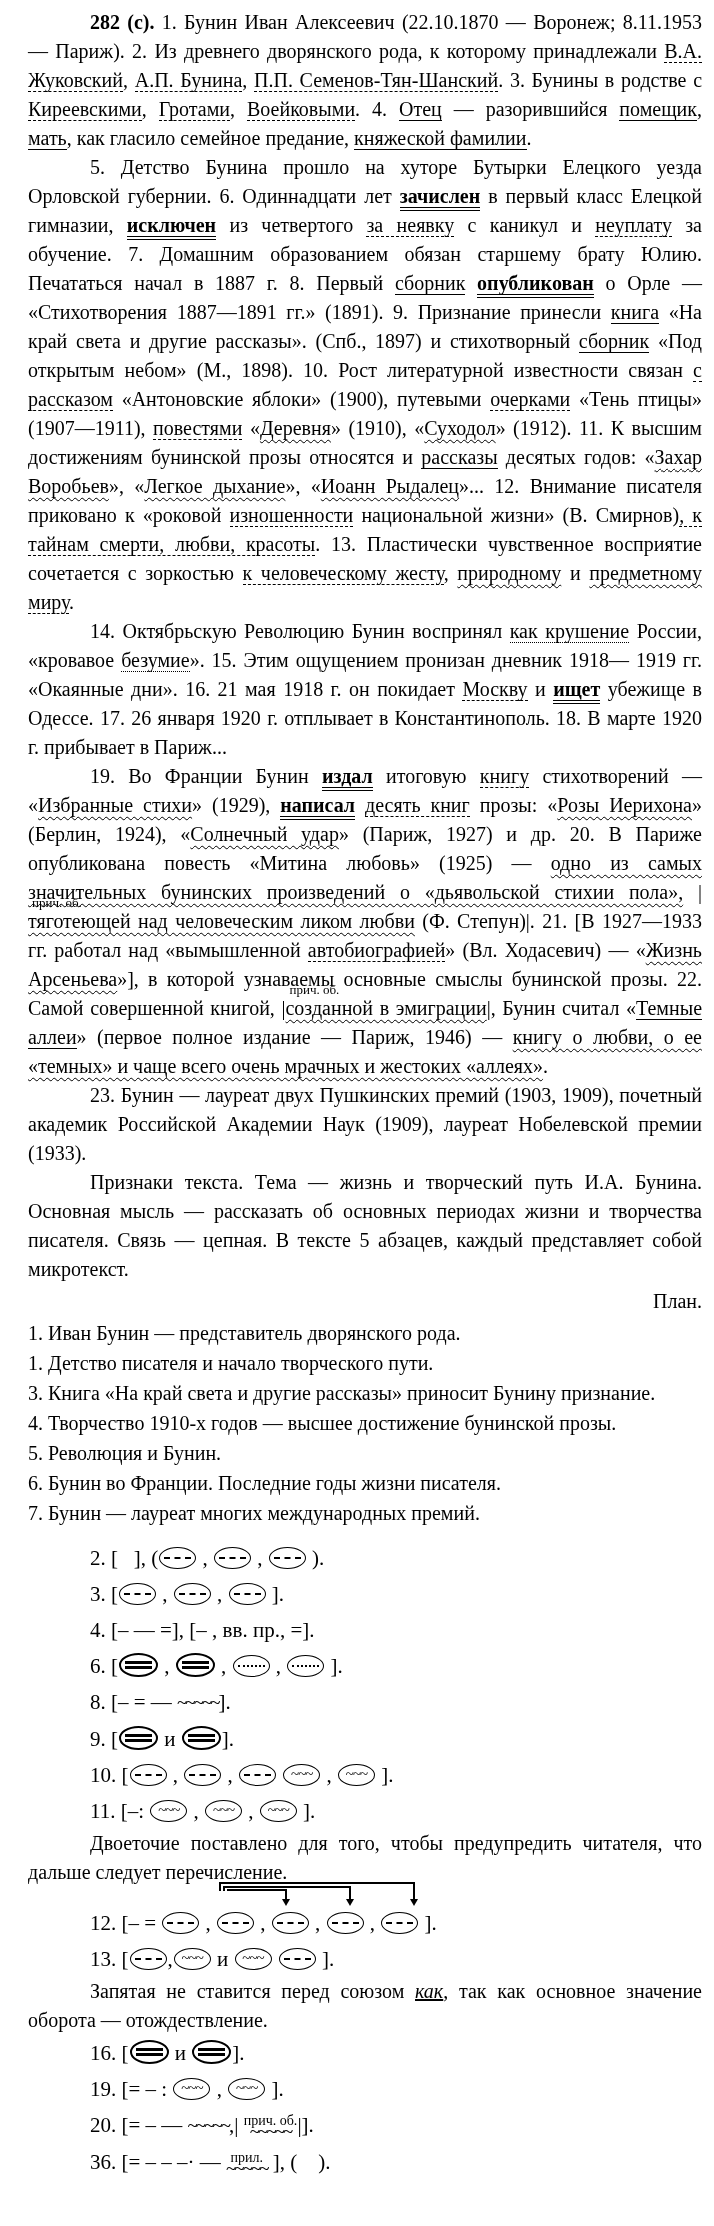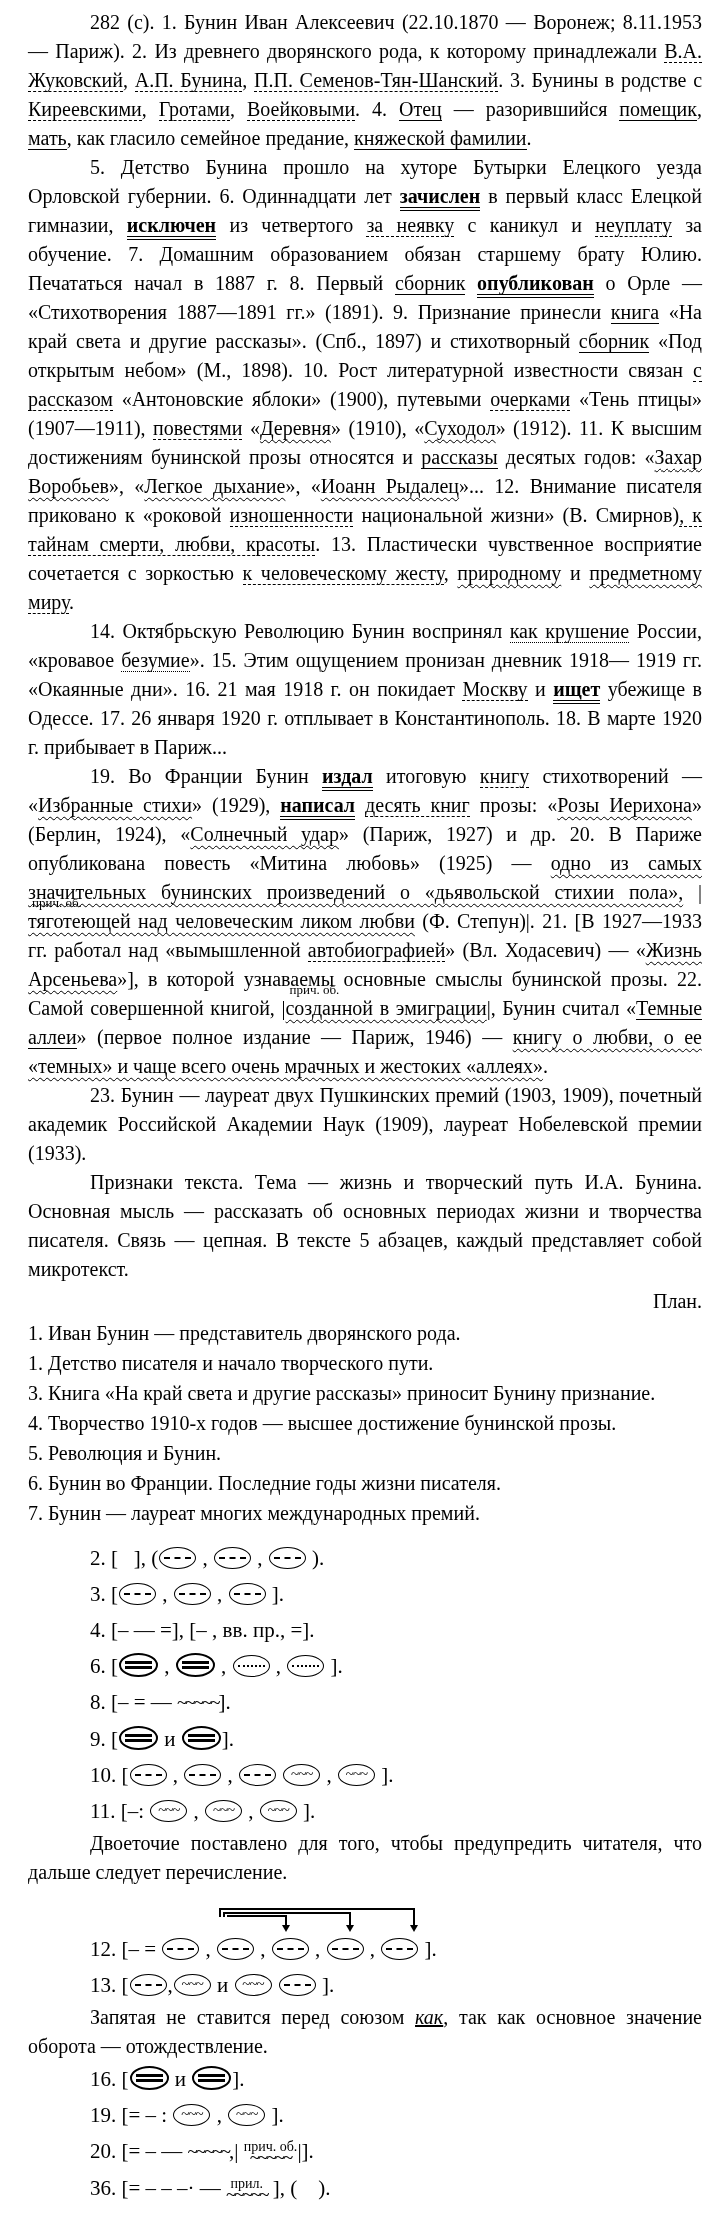--- a/index.html
+++ b/index.html
@@ -7,42 +7,42 @@
     width:714px; box-sizing:border-box; background:#fff; color:#000;
     font-family:"Liberation Serif","DejaVu Serif",serif;
     padding:8px 12px 14px 28px;
     font-size:20px;
   }
   .para{ text-align:justify; line-height:29px; text-indent:62px;}
   .center-h{ text-align:right; line-height:30px; margin:2px 0;}
   .plan .para{ text-indent:0; line-height:30px; text-align:left;}
   .scheme{ margin-left:62px; line-height:36px; white-space:nowrap; position:relative; text-align:left; font-size:21px;}
   .gap{height:12px;}
-  .b{font-weight:normal;}
+  .b{font-weight:bold;}
   .i{font-style:italic;text-decoration:underline;}
   .u-s{border-bottom:1.5px solid #000;}
   .u-2{border-bottom:4.5px double #000;font-weight:bold;}
   .u-d{border-bottom:1.5px dashed #000;}
   .u-dd{border-bottom:1.7px dotted #000;}
   .u-w{text-decoration:underline; text-decoration-style:wavy; text-decoration-thickness:1.2px; text-underline-offset:4px;}
   .haslbl{position:relative;}
   .lbl{position:absolute; top:-13px; left:4px; font-size:13px; line-height:11px; white-space:nowrap; text-indent:0;}
   .oval{display:inline-block; width:35px; height:20px; border:1.6px solid #000; border-radius:50%;
     vertical-align:-4px; position:relative; margin:0 1px;}
   .oval.ov-2{border-width:2.4px;}
   .oval .il{position:absolute; left:4px; right:4px; top:50%; transform:translateY(-50%); text-align:center;}
   .ov-d .il{border-top:2px dashed #000; height:0;}
   .ov-2 .il{height:8px; border-top:3px solid #000; border-bottom:3px solid #000; box-sizing:border-box;}
   .ov-dd .il{border-top:2px dotted #000; height:0;}
   .ov-w .il{font-size:15px; line-height:0; letter-spacing:-1px; top:46%;}
   .wline{display:inline-block; letter-spacing:-2px; font-size:19px;}
   .plbl{display:inline-block; text-align:center; vertical-align:-6px; line-height:13px;}
   .plbl .plt{display:block; font-size:14px; line-height:13px;}
   .plbl .wline{display:block; line-height:10px;}
-  .has-arrows{margin-top:44px;}
+  .has-arrows{margin-top:18px;}
   .arrsvg{position:absolute; left:128px; top:-24px;}
 </style>
 </head>
 <body>
 
 <div class="page" id="doc">
     <div class="para"><span class="b">282 (с).</span><span class=""> 1. Бунин Иван Алексеевич (22.10.1870 — Воронеж; 8.11.1953 — Париж). 2. Из древнего дворянского рода, к которому принадлежали </span><span class="u-d">В.А. Жуковский</span><span class="">, </span><span class="u-d">А.П. Бунина</span><span class="">, </span><span class="u-d">П.П. Семенов-Тян-Шанский</span><span class="">. 3. Бунины в родстве с </span><span class="u-d">Киреевскими</span><span class="">, </span><span class="u-d">Гротами</span><span class="">, </span><span class="u-d">Воейковыми</span><span class="">. 4. </span><span class="u-s">Отец</span><span class=""> — разорившийся </span><span class="u-s">помещик</span><span class="">, </span><span class="u-s">мать</span><span class="">, как гласило семейное предание, </span><span class="u-s">княжеской фамилии</span><span class="">.</span></div>
     <div class="para"><span class="">5. Детство Бунина прошло на хуторе Бутырки Елецкого уезда Орловской губернии. 6. Одиннадцати лет </span><span class="u-2">зачислен</span><span class=""> в первый класс Елецкой гимназии, </span><span class="u-2">исключен</span><span class=""> из четвертого </span><span class="u-d">за неявку</span><span class=""> с каникул и </span><span class="u-d">неуплату</span><span class=""> за обучение. 7. Домашним образованием обязан старшему брату Юлию. Печататься начал в 1887 г. 8. Первый </span><span class="u-s">сборник</span><span class=""> </span><span class="u-2">опубликован</span><span class=""> о Орле — «Стихотворения 1887—1891 гг.» (1891). 9. Признание принесли </span><span class="u-s">книга</span><span class=""> «На край света и другие рассказы». (Спб., 1897) и стихотворный </span><span class="u-s">сборник</span><span class=""> «Под открытым небом» (М., 1898). 10. Рост литературной известности связан </span><span class="u-d">с рассказом</span><span class=""> «Антоновские яблоки» (1900), путевыми </span><span class="u-d">очерками</span><span class=""> «Тень птицы» (1907—1911), </span><span class="u-d">повестями</span><span class=""> «</span><span class="u-w">Деревня</span><span class="">» (1910), «</span><span class="u-w">Суходол</span><span class="">» (1912). 11. К высшим достижениям бунинской прозы относятся и </span><span class="u-s">рассказы</span><span class=""> десятых годов: «</span><span class="u-w">Захар Воробьев</span><span class="">», «</span><span class="u-w">Легкое дыхание</span><span class="">», «</span><span class="u-w">Иоанн Рыдалец</span><span class="">»... 12. Внимание писателя приковано к «роковой </span><span class="u-d">изношенности</span><span class=""> национальной жизни» (В. Смирнов)</span><span class="u-d">, к тайнам смерти, любви, красоты</span><span class="">. 13. Пластически чувственное восприятие сочетается с зоркостью </span><span class="u-d">к человеческому жесту</span><span class="">, </span><span class="u-w">природному</span><span class=""> и </span><span class="u-w">предметному</span><span class=""> </span><span class="u-d">миру</span><span class="">.</span></div>
     <div class="para"><span class="">14. Октябрьскую Революцию Бунин воспринял </span><span class="u-dd">как крушение</span><span class=""> России, «кровавое </span><span class="u-dd">безумие</span><span class="">». 15. Этим ощущением пронизан дневник 1918— 1919 гг. «Окаянные дни». 16. 21 мая 1918 г. он покидает </span><span class="u-d">Москву</span><span class=""> и </span><span class="u-2">ищет</span><span class=""> убежище в Одессе. 17. 26 января 1920 г. отплывает в Константинополь. 18. В марте 1920 г. прибывает в Париж...</span></div>
     <div class="para"><span class="">19. Во Франции Бунин </span><span class="u-2">издал</span><span class=""> итоговую </span><span class="u-d">книгу</span><span class=""> стихотворений — «</span><span class="u-w">Избранные стихи</span><span class="">» (1929), </span><span class="u-2">написал</span><span class=""> </span><span class="u-d">десять книг</span><span class=""> прозы: «</span><span class="u-w">Розы Иерихона</span><span class="">» (Берлин, 1924), «</span><span class="u-w">Солнечный удар</span><span class="">» (Париж, 1927) и др. 20. В Париже опубликована повесть «Митина любовь» (1925) — </span><span class="u-w">одно из самых значительных бунинских произведений о «дьявольской стихии пола»,</span><span class=""> |</span><span class="u-w haslbl"><span class="lbl">прич. об.</span>тяготеющей над человеческим ликом любви</span><span class=""> (Ф. Степун)|. 21. [В 1927—1933 гг. работал над «вымышленной </span><span class="u-d">автобиографией</span><span class="">» (Вл. Ходасевич) — «</span><span class="u-w">Жизнь Арсеньева</span><span class="">»], в которой узнаваемы основные смыслы бунинской прозы. 22. Самой совершенной книгой, |</span><span class="u-w haslbl"><span class="lbl">прич. об.</span>созданной в эмиграции</span><span class="">|, Бунин считал «</span><span class="u-s">Темные аллеи</span><span class="">» (первое полное издание — Париж, 1946) — </span><span class="u-w">книгу о любви, о ее «темных» и чаще всего очень мрачных и жестоких «аллеях»</span><span class="">.</span></div>

